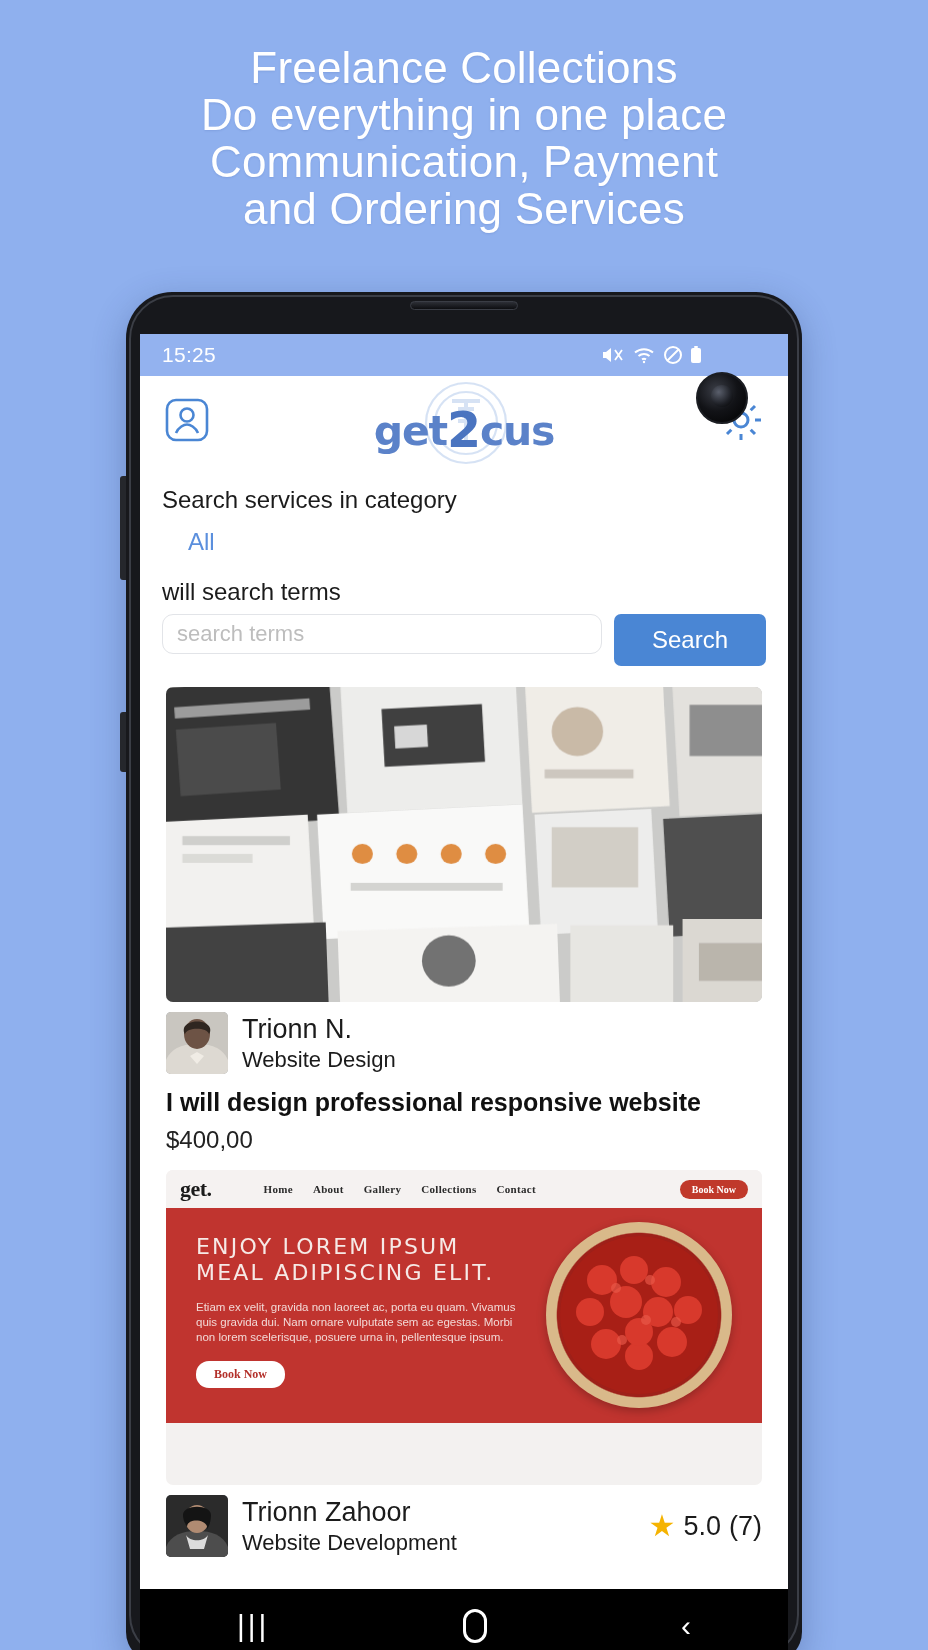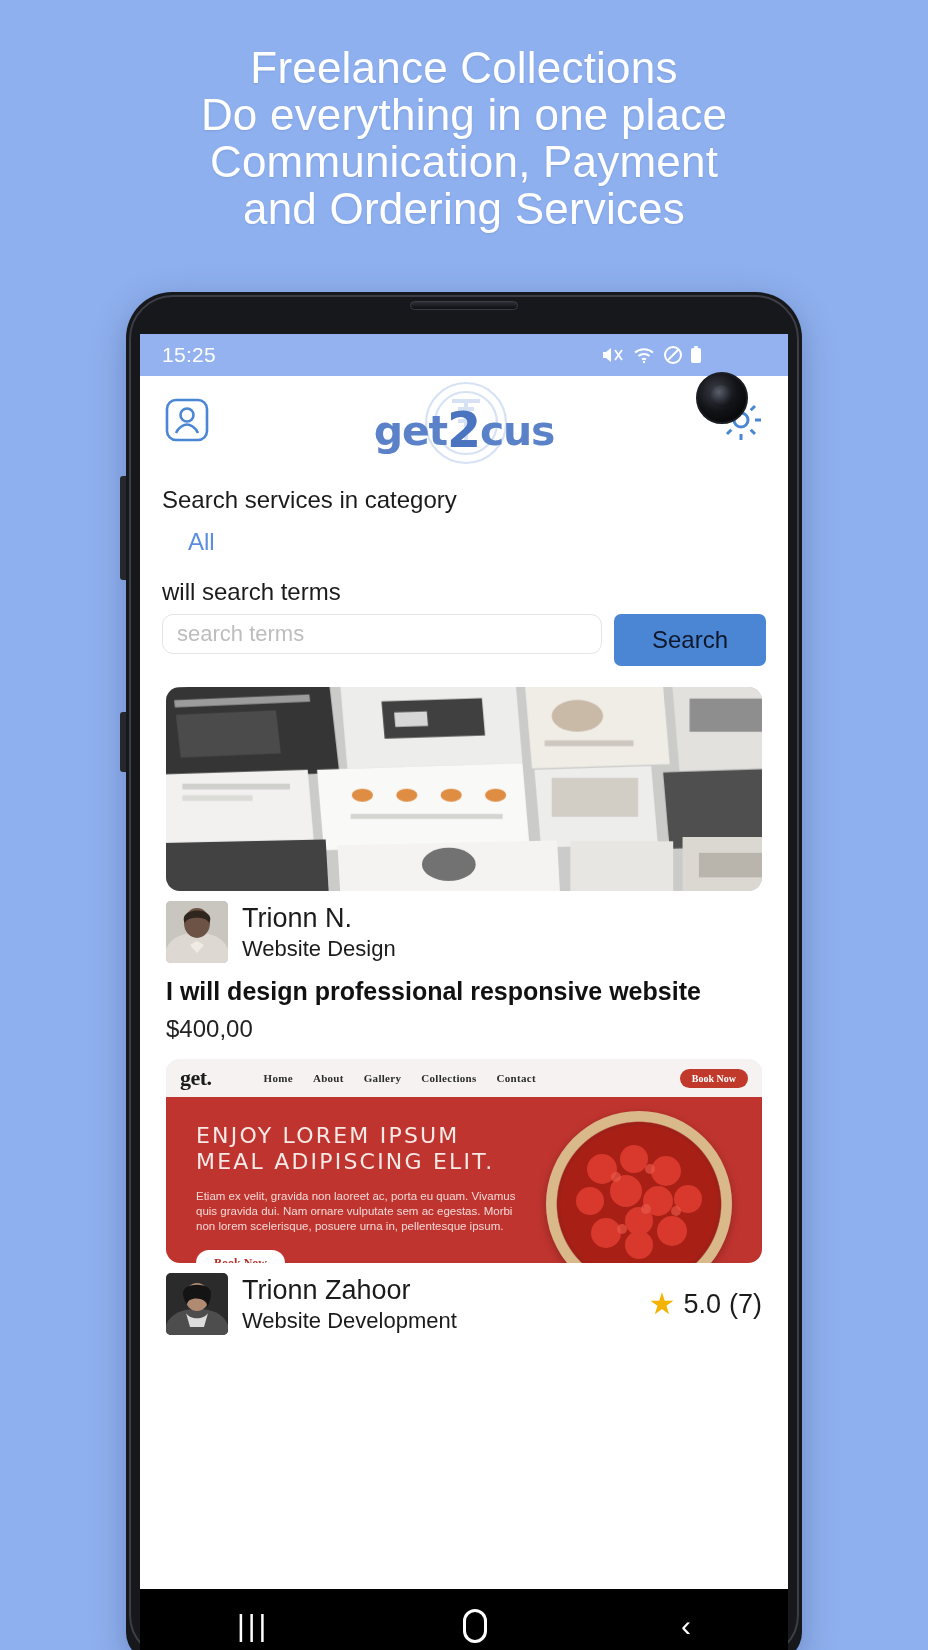--- a/index.html
+++ b/index.html
@@ -134,33 +134,33 @@
     padding: 0 14px;
     font-size: 22px;
     color: #333;
     font-family: "Liberation Sans", sans-serif;
     background: #fff;
     outline: none;
   }
   .search-input::placeholder { color: #bdbdbd; }
   .search-button {
     width: 152px; height: 52px;
-    background: #4a86d4; color: #0f172a;
+    background: #4a86d4; color: #ffffff;
     border: none; border-radius: 7px;
     font-size: 24px;
     font-family: "Liberation Sans", sans-serif;
     cursor: pointer;
   }
 
   
   .listings { padding: 0 26px; background: #fff; }
   .card { padding-bottom: 6px; }
   .thumb {
-    width: 100%; height: 204px;
-    border-radius: 14px; overflow: hidden;
+    width: 100%; height: 315px;
+    border-radius: 7px; overflow: hidden;
     position: relative;
     background: #d8d8d6;
   }
   .thumb.collage { background: #cfcfcd; }
   .collage-svg { width: 100%; height: 100%; display:block; }
 
   .meta-row { display: flex; align-items: center; gap: 14px; padding: 10px 0 2px 0; }
   .avatar {
     width: 62px; height: 62px; border-radius: 5px; overflow: hidden;
     background: #9aa0a6; flex: none;

